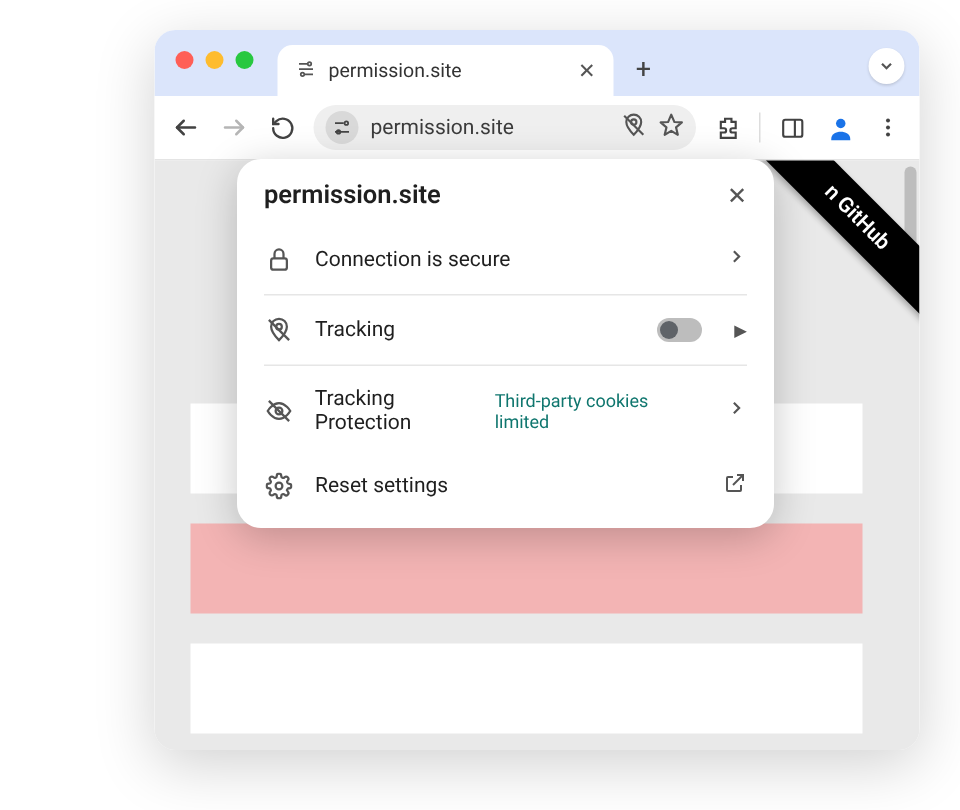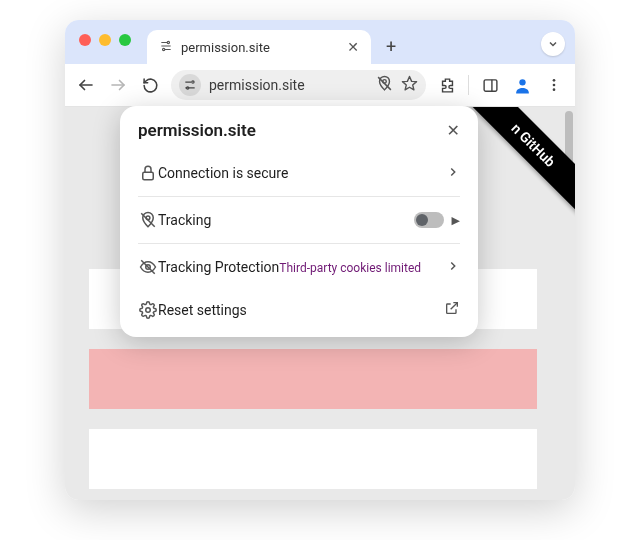--- a/index.html
+++ b/index.html
@@ -1,16 +1,16 @@
 <!DOCTYPE html>
 <html><head>
 <meta charset="utf-8">
 <style>
   html,body{margin:0;padding:0;background:#fff;font-family:-apple-system,BlinkMacSystemFont,"Segoe UI",Roboto,sans-serif;}
-  .stage{width:532px;height:540px;position:relative;}
+  .stage{width:532px;height:540px;position:relative;margin-left:38px;}
   .window{
     position:absolute;left:65px;top:20px;width:510px;height:480px;
     background:#fff;border-radius:14px;box-shadow:0 10px 40px rgba(0,0,0,.18);
     overflow:hidden;display:flex;flex-direction:column;
   }
   
   .tabstrip{background:#dbe5fb;height:44px;display:flex;align-items:flex-end;padding:0 10px;position:relative;}
   .traffic{position:absolute;left:14px;top:14px;display:flex;gap:8px;}
   .tbtn{width:12px;height:12px;border-radius:50%;}
   .tab{
@@ -49,31 +49,31 @@
   .c1{top:162px;} .c2{top:242px;} .c3{top:322px;}
   .scrollbar{position:absolute;right:2px;top:4px;width:8px;height:84px;background:#bdbdbd;border-radius:4px;}
   
   .popup{
     position:absolute;left:120px;top:106px;width:322px;background:#fff;border-radius:16px;
     box-shadow:0 6px 28px rgba(0,0,0,.22);padding:14px 18px 6px;color:#1f1f1f;
   }
   .pp-head{display:flex;align-items:center;justify-content:space-between;margin-bottom:12px;}
   .pp-title{font-size:17px;font-weight:600;}
   .pp-close{color:#555;font-size:16px;}
-  .pp-row{display:flex;align-items:center;padding:12px 0;font-size:14px;}
+  .pp-row{display:flex;align-items:center;gap:14px;padding:12px 0;font-size:14px;}
   .pp-row .ico{width:20px;color:#555;display:flex;align-items:center;justify-content:center;}
   .pp-row .ico svg{display:block;}
   .pp-row .chev{margin-left:auto;color:#555;}
   .divider{height:1px;background:#e6e6e6;margin:2px 0;}
   .toggle{width:30px;height:16px;background:#bdbdbd;border-radius:10px;position:relative;margin-left:auto;}
   .toggle::after{content:"";position:absolute;left:2px;top:2px;width:12px;height:12px;background:#5f6368;border-radius:50%;}
   .tri{color:#555;font-size:11px;margin-left:8px;}
   .resetwrap{padding:4px 0 14px 34px;}
   .resetbtn{display:inline-block;border:1px solid #c7d7f5;color:#1a63d9;border-radius:18px;padding:7px 16px;font-size:14px;font-weight:500;}
-  .sub{display:block;color:#701a75;font-size:12px;margin-top:2px;}
+  .sub{display:block;color:#0f766e;font-size:12px;margin-top:2px;}
   .col{display:flex;flex-direction:row;}
   .open-ext{margin-left:auto;color:#555;}
 </style>
 </head>
 <body>
 
 <div class="stage">
   <div class="window">
 
     <div class="tabstrip">

